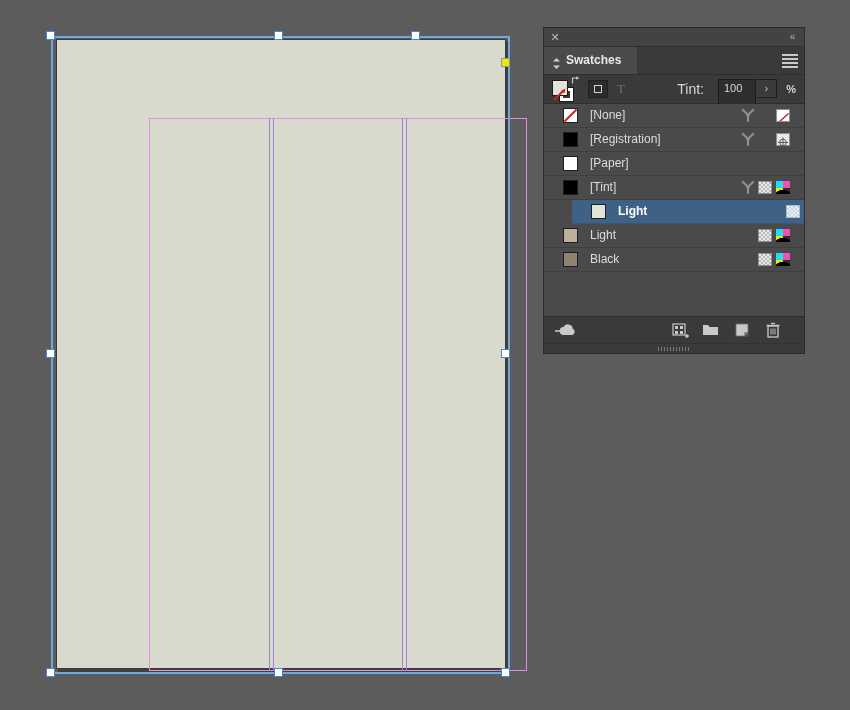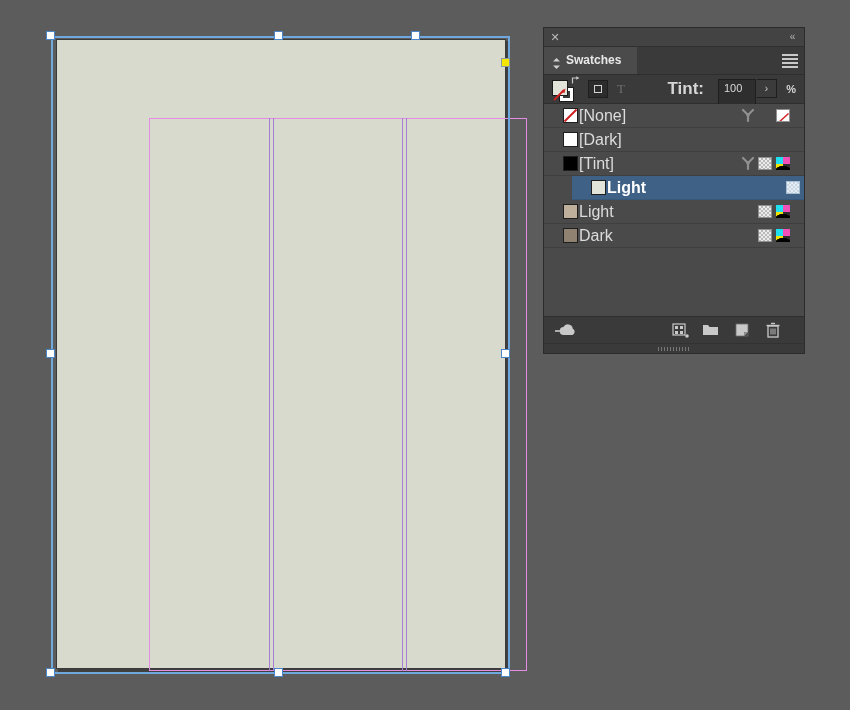--- a/index.html
+++ b/index.html
@@ -253,22 +253,22 @@
     line-height: 18px;
     text-align: center;
     font-family: "Liberation Serif", serif;
     cursor: pointer;
   }
 
   #tint-label {
     position: absolute;
     right: 100px; top: 6px;
     color: #d6d6d6;
-    font-size: 17px;
-    font-weight: bold;
+    font-size: 14px;
+    font-weight: normal;
     line-height: 16px;
   }
   #tint-field {
     position: absolute;
     right: 48px; top: 4px;
     width: 38px; height: 31px;
     background: #2e2e2e;
     border: 1px solid #1e1e1e;
     box-sizing: border-box;
     color: #d9d9d9;
@@ -321,23 +321,23 @@
   }
   .swatch-chip {
     position: absolute;
     left: 19px; top: 4px;
     width: 15px; height: 15px;
     border: 1px solid #1e1e1e;
     box-sizing: border-box;
   }
   .swatch-name {
     position: absolute;
-    left: 35px; top: 0;
+    left: 46px; top: 0;
     line-height: 23px;
-    font-size: 16px;
+    font-size: 12px;
     color: #dcdcdc;
     white-space: nowrap;
   }
   .swatch-row.selected .swatch-name {
     color: #ffffff;
     font-weight: bold;
   }
 
   .ic-pin {
     position: absolute;
@@ -531,22 +531,34 @@
         <div class="swatch-name">[None]</div>
         <div class="ic-pin"><svg width="16" height="15" viewBox="0 0 16 15">
             <path d="M3,2 L8,7 M13,2 L8,7 M8,7 L8,13" stroke="#8f8f8f" stroke-width="2.2" stroke-linecap="round"></path>
             <circle cx="8" cy="7" r="1.8" fill="#8f8f8f"></circle>
           </svg></div>
         <div class="ic-none-box"><svg width="12" height="11" viewBox="0 0 12 11">
             <path d="M0.5,10.5 L11.5,0.5" stroke="#d02020" stroke-width="1.4"></path>
           </svg></div>
       </div>
       <div class="swatch-row">
+        <div class="swatch-chip" style="background: rgb(0, 0, 0);"></div>
+        <div class="swatch-name">[Registration]</div>
+        <div class="ic-pin"><svg width="16" height="15" viewBox="0 0 16 15">
+            <path d="M3,2 L8,7 M13,2 L8,7 M8,7 L8,13" stroke="#8f8f8f" stroke-width="2.2" stroke-linecap="round"></path>
+            <circle cx="8" cy="7" r="1.8" fill="#8f8f8f"></circle>
+          </svg></div>
+        <div class="ic-reg-box"><svg width="12" height="11" viewBox="0 0 12 11">
+            <circle cx="6" cy="5.5" r="3.3" fill="none" stroke="#5a5a5a" stroke-width="1"></circle>
+            <path d="M6,0.5 L6,10.5 M1,5.5 L11,5.5" stroke="#5a5a5a" stroke-width="1"></path>
+          </svg></div>
+      </div>
+      <div class="swatch-row">
         <div class="swatch-chip" style="background: rgb(255, 255, 255);"></div>
-        <div class="swatch-name">[Dark]</div>
+        <div class="swatch-name">[Paper]</div>
       </div>
       <div class="swatch-row">
         <div class="swatch-chip" style="background: rgb(0, 0, 0);"></div>
         <div class="swatch-name">[Tint]</div>
         <div class="ic-pin"><svg width="16" height="15" viewBox="0 0 16 15">
             <path d="M3,2 L8,7 M13,2 L8,7 M8,7 L8,13" stroke="#8f8f8f" stroke-width="2.2" stroke-linecap="round"></path>
             <circle cx="8" cy="7" r="1.8" fill="#8f8f8f"></circle>
           </svg></div>
         <div class="ic-mid"></div>
         <div class="ic-cmyk"></div>
@@ -558,21 +570,21 @@
         <div class="ic-cmyk"></div>
       </div>
       <div class="swatch-row">
         <div class="swatch-chip" style="background: rgb(191, 176, 155);"></div>
         <div class="swatch-name">Light</div>
         <div class="ic-mid"></div>
         <div class="ic-cmyk"></div>
       </div>
       <div class="swatch-row">
         <div class="swatch-chip" style="background: rgb(143, 130, 113);"></div>
-        <div class="swatch-name">Dark</div>
+        <div class="swatch-name">Black</div>
         <div class="ic-mid"></div>
         <div class="ic-cmyk"></div>
       </div>
     </div>
 
   <div id="panel-footer">
     <div class="footer-btn" id="btn-cc">
       <svg width="22" height="17" viewBox="0 0 22 17">
         <path d="M9,13 a4,4 0 0 1 0.4,-7.9 a5,5 0 0 1 9.4,1.6 a3.4,3.4 0 0 1 -0.6,6.3 z" fill="#c9c9c9"></path>
         <path d="M1,9 L8,9" stroke="#c9c9c9" stroke-width="1.6"></path>

